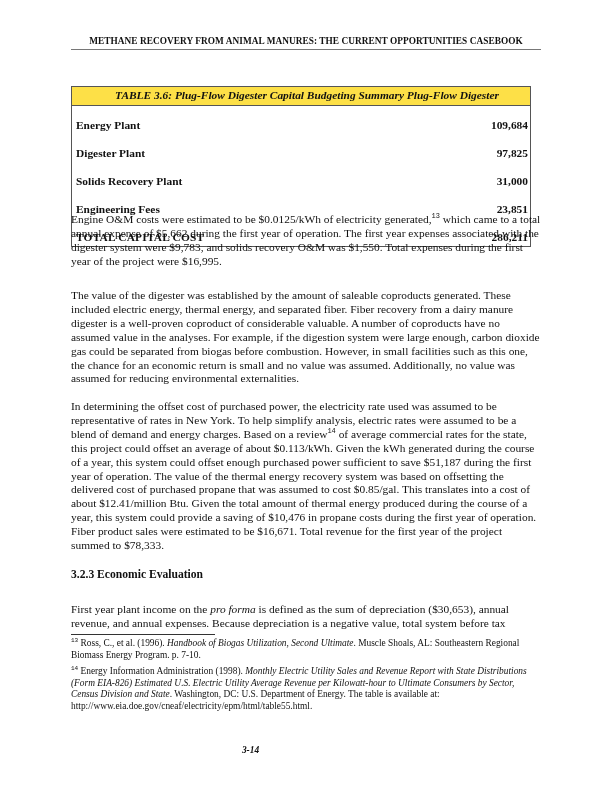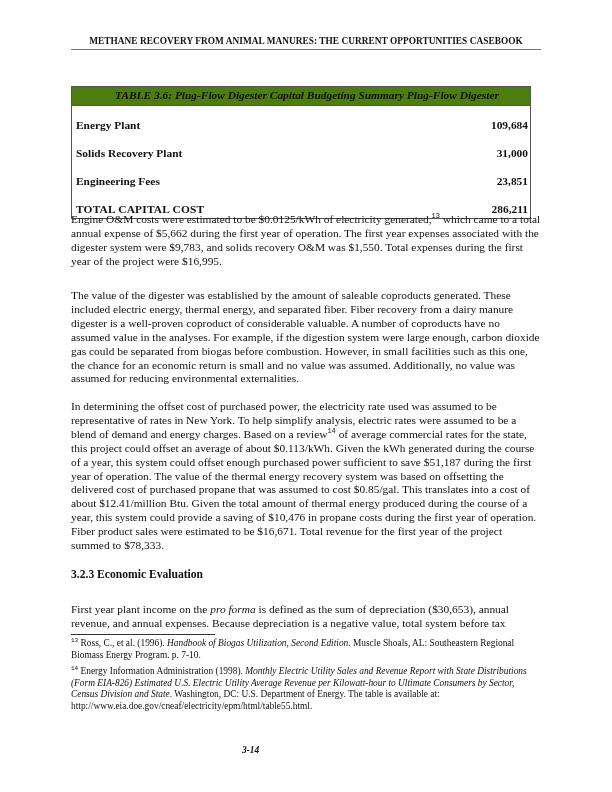--- a/index.html
+++ b/index.html
@@ -16,21 +16,21 @@
     .header-rule {
       position: absolute; left: 71px; top: 49px; width: 470px; height: 0;
       border-top: 1.3px solid #777777;
     }
     .cap-table {
       position: absolute; left: 71px; top: 86px; width: 460px;
       border: 1px solid #555555; border-collapse: collapse;
       font-size: 11.4px; line-height: 15.9px; font-weight: bold;
     }
     .cap-table .title-cell {
-      background: #4d7c0f; text-align: center; font-style: italic;
+      background: #fde047; text-align: center; font-style: italic;
       border-bottom: 1px solid #555555; padding: 1px 0 1px 12px; height: 16px;
     }
     .cap-table td { padding: 12px 2px 0 4px; }
     .cap-table td.val { text-align: right; font-family: Liberation Serif, serif; }
     .cap-table .underline { text-decoration: underline; }
     .cap-table .total-label { letter-spacing: 0.2px; }
 
     .body-text {
       position: absolute; left: 71px; width: 470px;
       font-size: 11.4px; line-height: 13.9px;
@@ -71,20 +71,24 @@
 <table class="cap-table">
   <tbody>
       <tr>
     <td colspan="2" class="title-cell">TABLE 3.6: Plug-Flow Digester Capital Budgeting Summary Plug-Flow Digester</td>
   </tr>
   <tr>
     <td>Energy Plant</td>
     <td class="val">109,684</td>
   </tr>
   <tr>
+    <td>Digester Plant</td>
+    <td class="val">97,825</td>
+  </tr>
+  <tr>
     <td>Solids Recovery Plant</td>
     <td class="val">31,000</td>
   </tr>
   <tr>
     <td>Engineering Fees</td>
     <td class="val">23,851</td>
   </tr>
   <tr>
     <td class="total-label">TOTAL CAPITAL COST</td>
     <td class="val">286,211</td>
@@ -106,20 +110,20 @@
 
 <div class="section-heading">3.2.3 Economic Evaluation</div>
 
 <div class="body-text p4">
   <p><span>First year plant income on the </span><em>pro forma</em><span> is defined as the sum of depreciation ($30,653), annual revenue, and annual expenses. Because depreciation is a negative value, total system before tax</span></p>
 </div>
 
 <div class="fn-rule"></div>
 
 <div class="footnote fn13">
-  <sup>13</sup><span> Ross, C., et al. (1996). </span><em>Handbook of Biogas Utilization, Second Edition</em><span>. Muscle Shoals, AL: Southeastern Regional Biomass Energy Program. p. 7-10.</span>
+  <sup>13</sup><span> Ross, C., et al. (1996). </span><em>Handbook of Biogas Utilization, Second Ultimate</em><span>. Muscle Shoals, AL: Southeastern Regional Biomass Energy Program. p. 7-10.</span>
 </div>
 
 <div class="footnote fn14">
   <sup>14</sup><span> Energy Information Administration (1998). </span><em>Monthly Electric Utility Sales and Revenue Report with State Distributions (Form EIA-826) Estimated U.S. Electric Utility Average Revenue per Kilowatt-hour to Ultimate Consumers by Sector, Census Division and State</em><span>.  Washington, DC: U.S. Department of Energy.  The table is available at:  </span><span>http://www.eia.doe.gov/cneaf/electricity/epm/html/table55.html</span><span>.</span>
 </div>
 
 <div class="page-number">3-14</div>
 
 </body></html>

